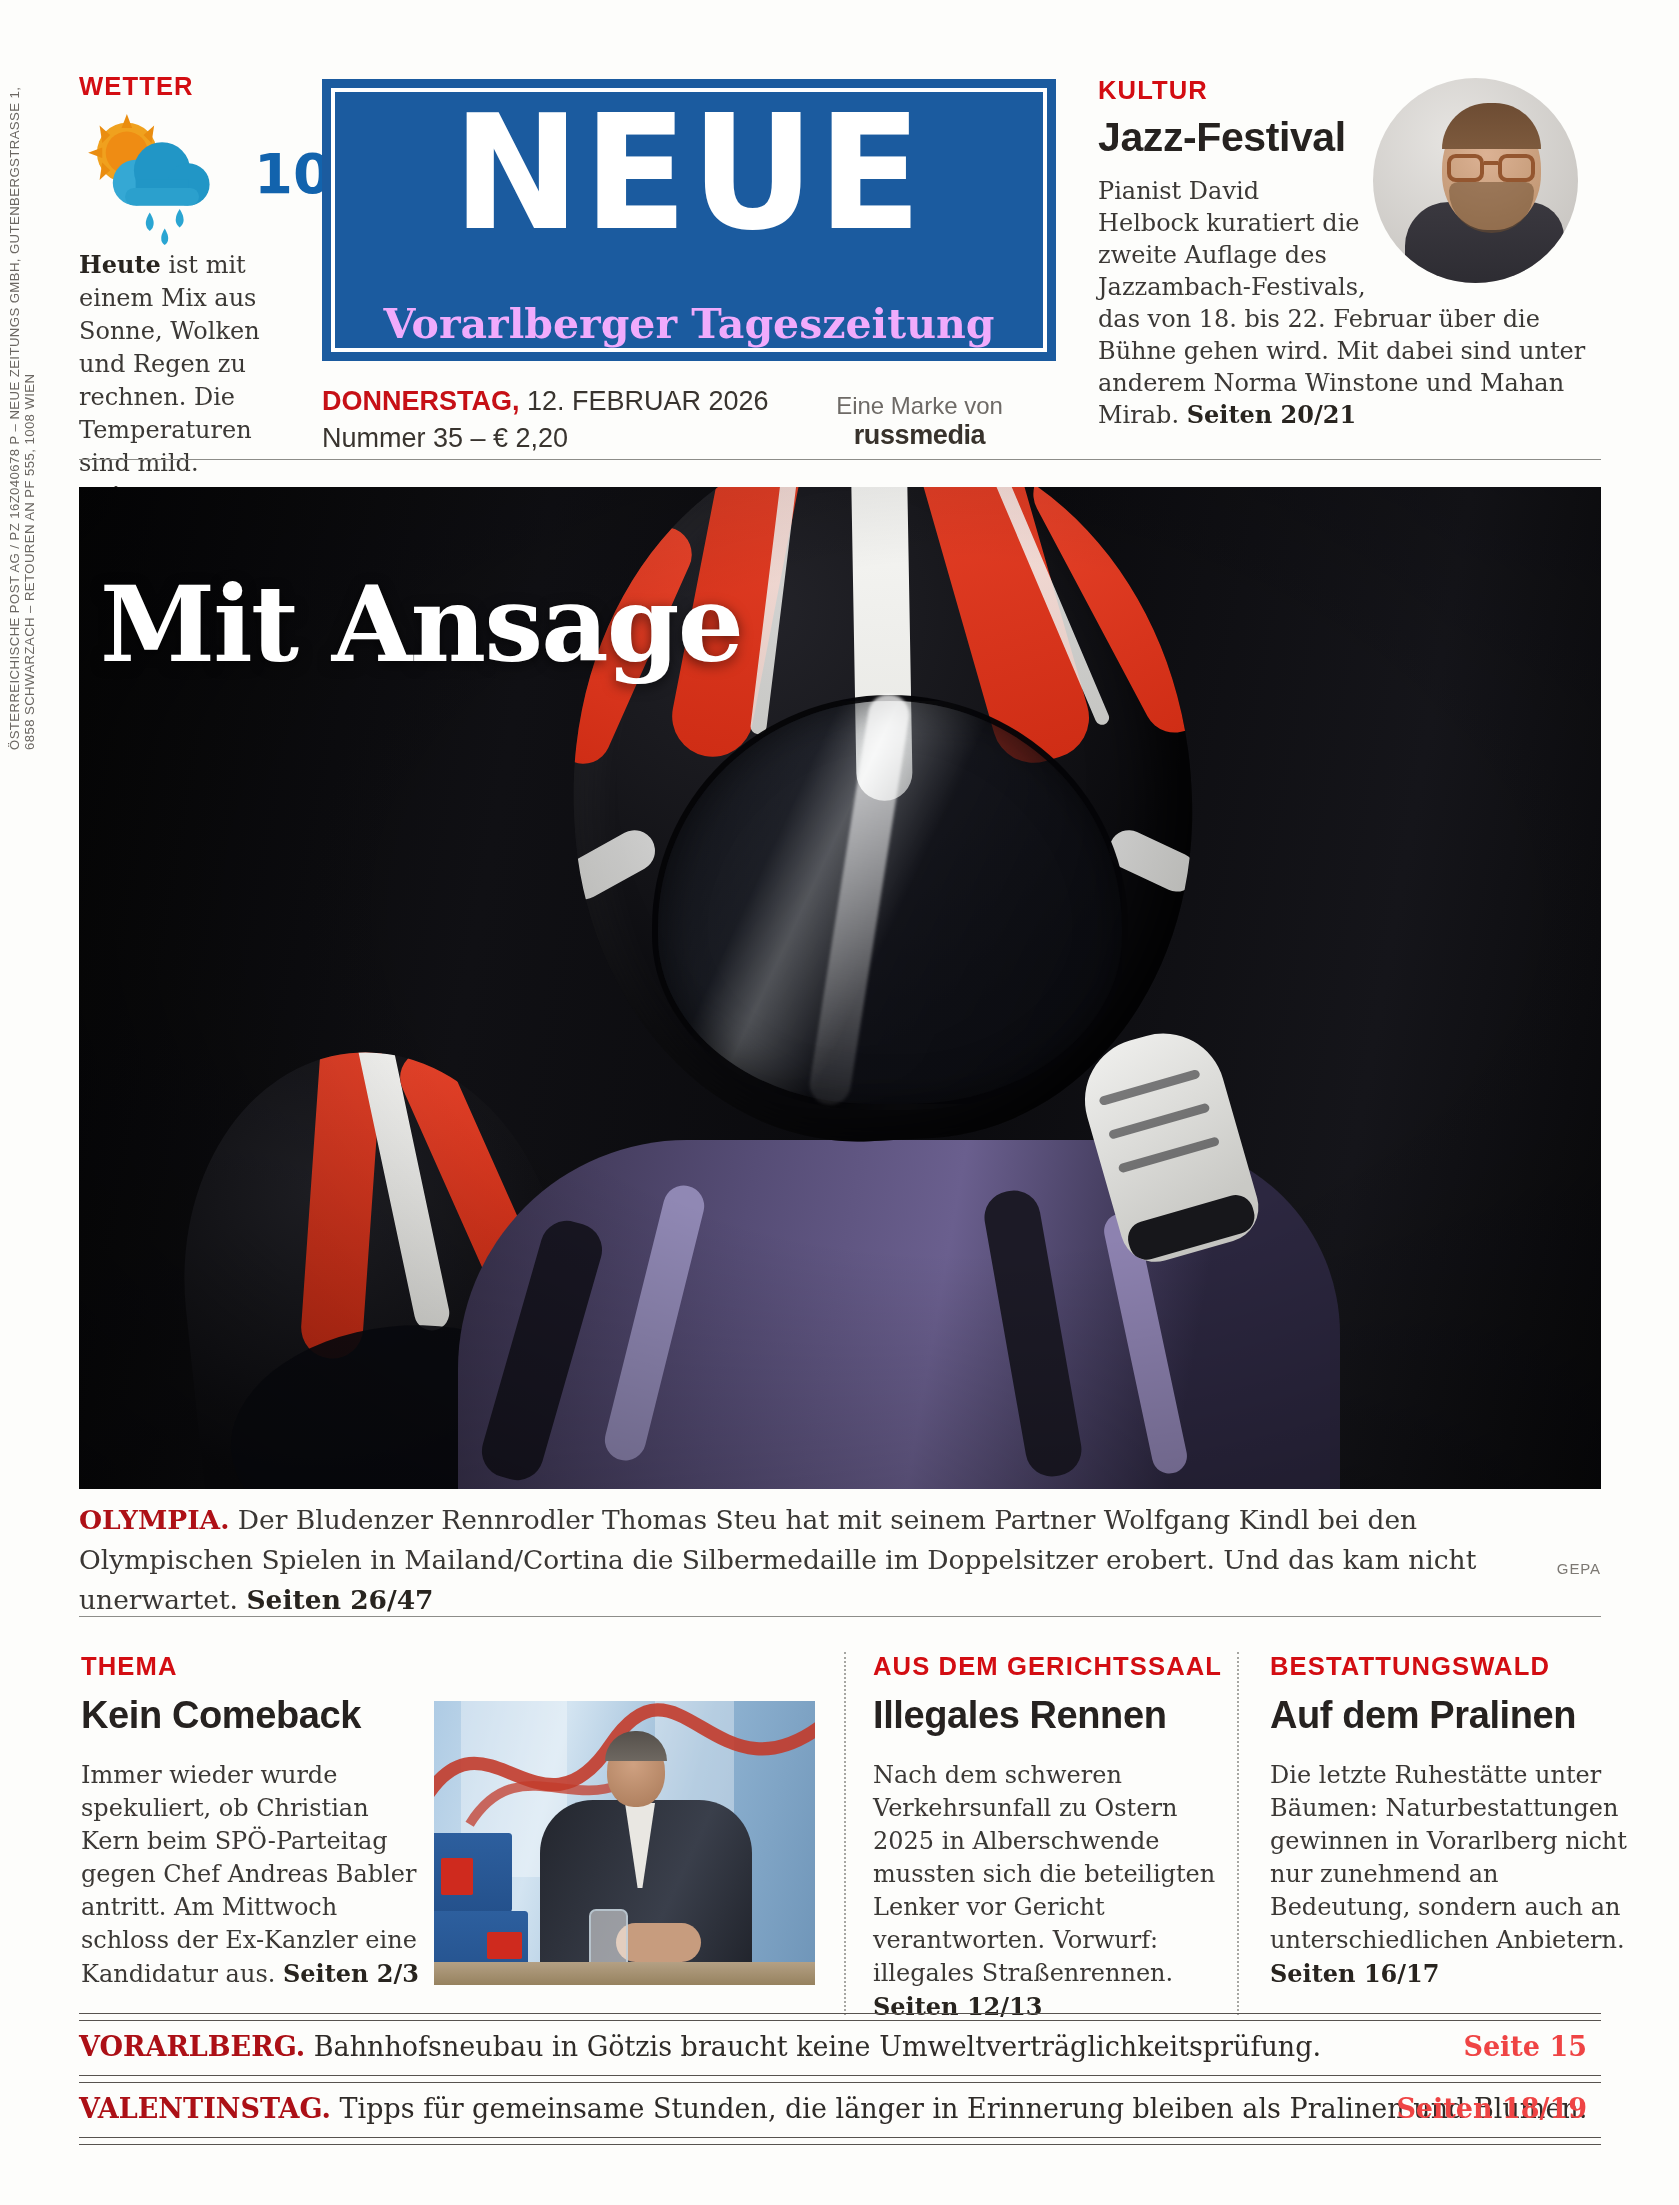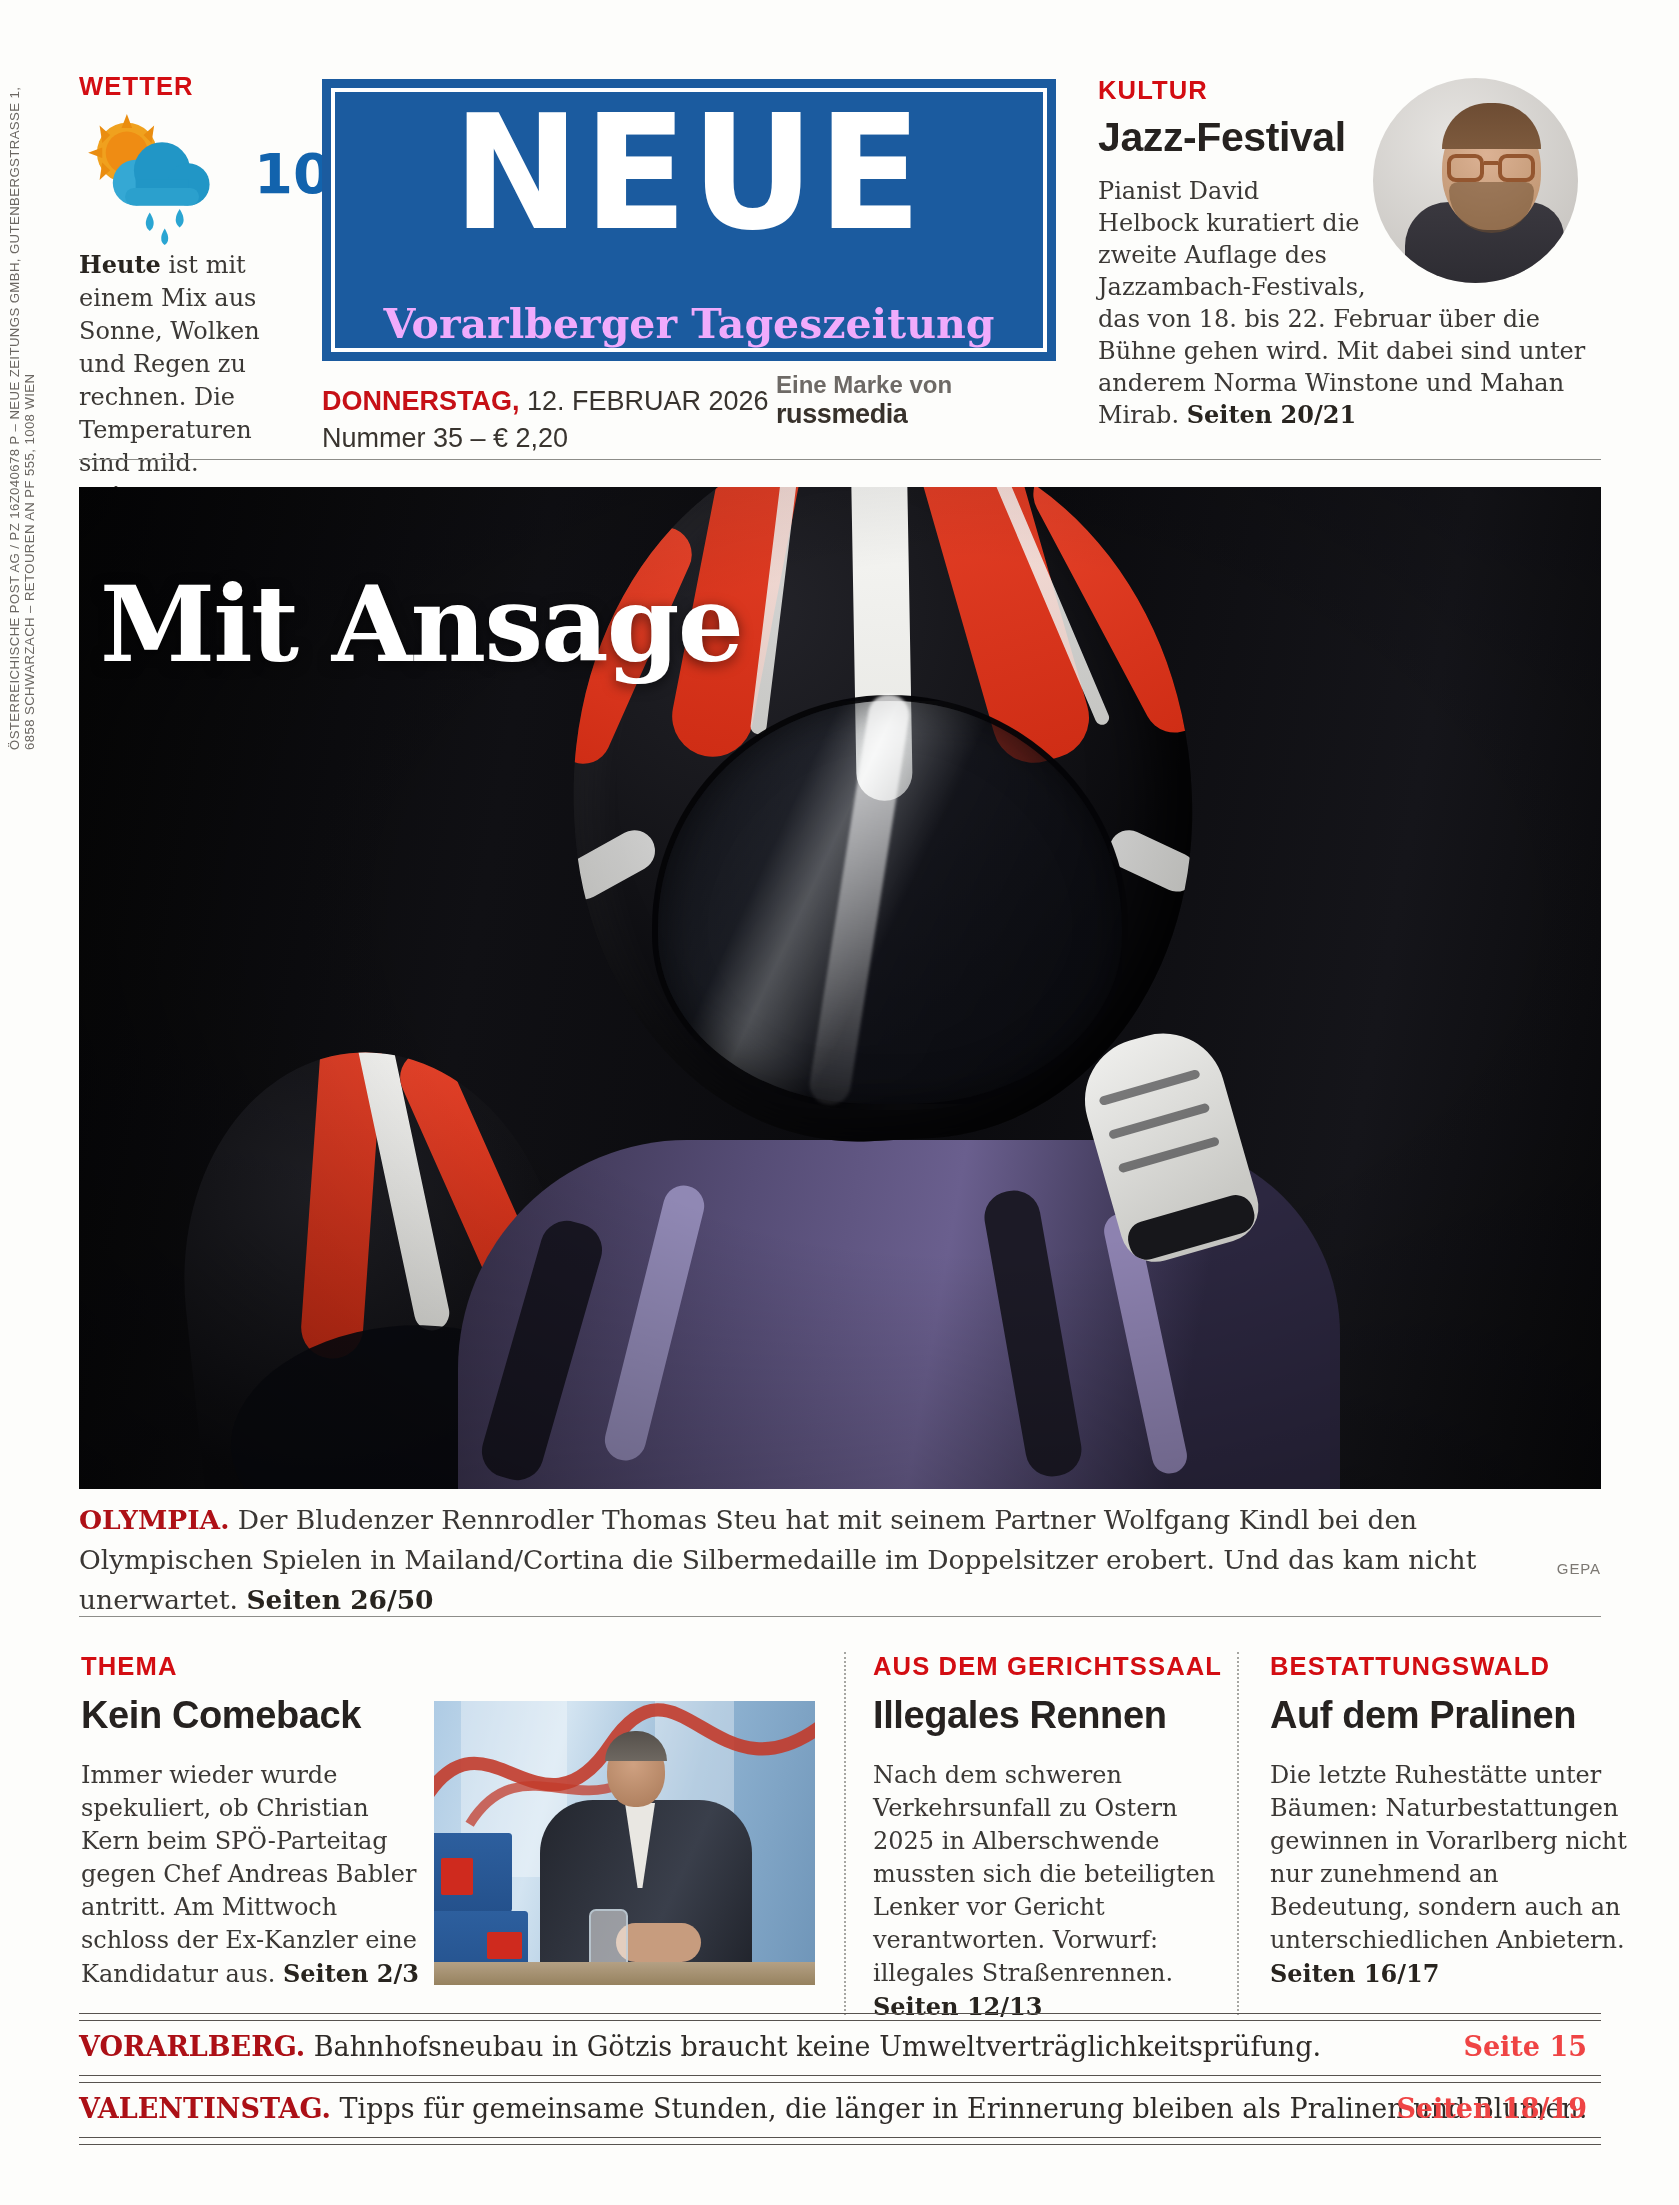--- a/index.html
+++ b/index.html
@@ -26,22 +26,22 @@
   
   .logo{position:absolute;left:322px;top:79px;width:734px;height:282px;background:#1b5b9f;}
   .logo-inner{position:absolute;left:8.8px;top:8.8px;right:8.8px;bottom:8.8px;border:4.4px solid #ffffff;
               display:flex;flex-direction:column;align-items:center;justify-content:space-between;}
   .logo-title{font-family:"DejaVu Sans",sans-serif;font-weight:700;font-size:152px;line-height:150px;
               color:#ffffff;letter-spacing:3.5px;transform:scaleY(1.04);margin-top:7px;}
   .logo-sub{font-family:"DejaVu Serif",serif;font-weight:700;font-size:41px;color:#f0abfc;margin-top:14px;}
   .dateline{position:absolute;left:322px;top:386px;font-family:"Liberation Sans",sans-serif;font-size:27px;color:#39342f;}
   .dateline .day{font-weight:700;color:#c61016;}
   .issue{position:absolute;left:322px;top:423px;font-family:"Liberation Sans",sans-serif;font-size:27px;color:#39342f;}
-  .brand{position:absolute;left:776px;top:371px;width:287px;text-align:left;
-         font-family:"Liberation Sans",sans-serif;font-size:24px;color:#6e6a66;font-weight:bold;}
+  .brand{position:absolute;left:776px;top:392px;width:287px;text-align:center;
+         font-family:"Liberation Sans",sans-serif;font-size:24px;color:#6e6a66;}
   .brand b{font-size:27px;color:#38322c;letter-spacing:-0.4px;}
 
   
   .kultur{position:absolute;left:1098px;top:76px;width:505px;}
   .portrait{float:right;width:205px;height:205px;border-radius:50%;shape-outside:circle(50%);
             margin:1.8px 25px 19.4px 17.6px;position:relative;overflow:hidden;
             background:radial-gradient(circle at 40% 30%,#e6e4e1,#c9c6c2 80%);}
   .p-shoulder{position:absolute;left:32px;bottom:-16px;width:159px;height:97px;border-radius:44px 35px 0 0;
               background:linear-gradient(#3a383f,#2b2a30);} 
   .p-head{position:absolute;left:69px;top:30px;width:99px;height:122px;border-radius:50% 50% 46% 46%;
@@ -273,21 +273,21 @@
         <i style="top:116px"></i>
       <div class="wrist"></div>
     </div>
     <div class="vignette"></div>
     <div class="hero-headline">
       <div>Mit Ansage</div>
     </div>
   </div>
 
   <div class="caption">
-    <span class="ck">OLYMPIA.</span><span> Der Bludenzer Rennrodler Thomas Steu hat mit seinem Partner Wolfgang Kindl bei den Olympischen Spielen in Mailand/Cortina die Silbermedaille im Doppelsitzer erobert. Und das kam nicht unerwartet. </span><span class="pageref">Seiten 26/50</span>
+    <span class="ck">OLYMPIA.</span><span> Der Bludenzer Rennrodler Thomas Steu hat mit seinem Partner Wolfgang Kindl bei den Olympischen Spielen in Mailand/Cortina die Silbermedaille im Doppelsitzer erobert. Und das kam nicht unerwartet. </span><span class="pageref">Seiten 26/47</span>
   </div>
   <div class="credit">GEPA</div>
 
   <div class="rule" style="top:1616px"></div>
 
   <div class="col-kicker" style="left:81px;top:1652px">THEMA</div>
   <div class="col-head" style="left:81px;top:1694px">Kein Comeback</div>
   <div class="col-text" style="left:81px;top:1759px;width:346px">
     <span>Immer wieder wurde spekuliert, ob Christian Kern beim SPÖ-Parteitag gegen Chef Andreas Babler antritt. Am Mittwoch schloss der Ex-Kanzler eine Kandidatur aus. </span><span class="pageref">Seiten 2/3</span>
   </div>

